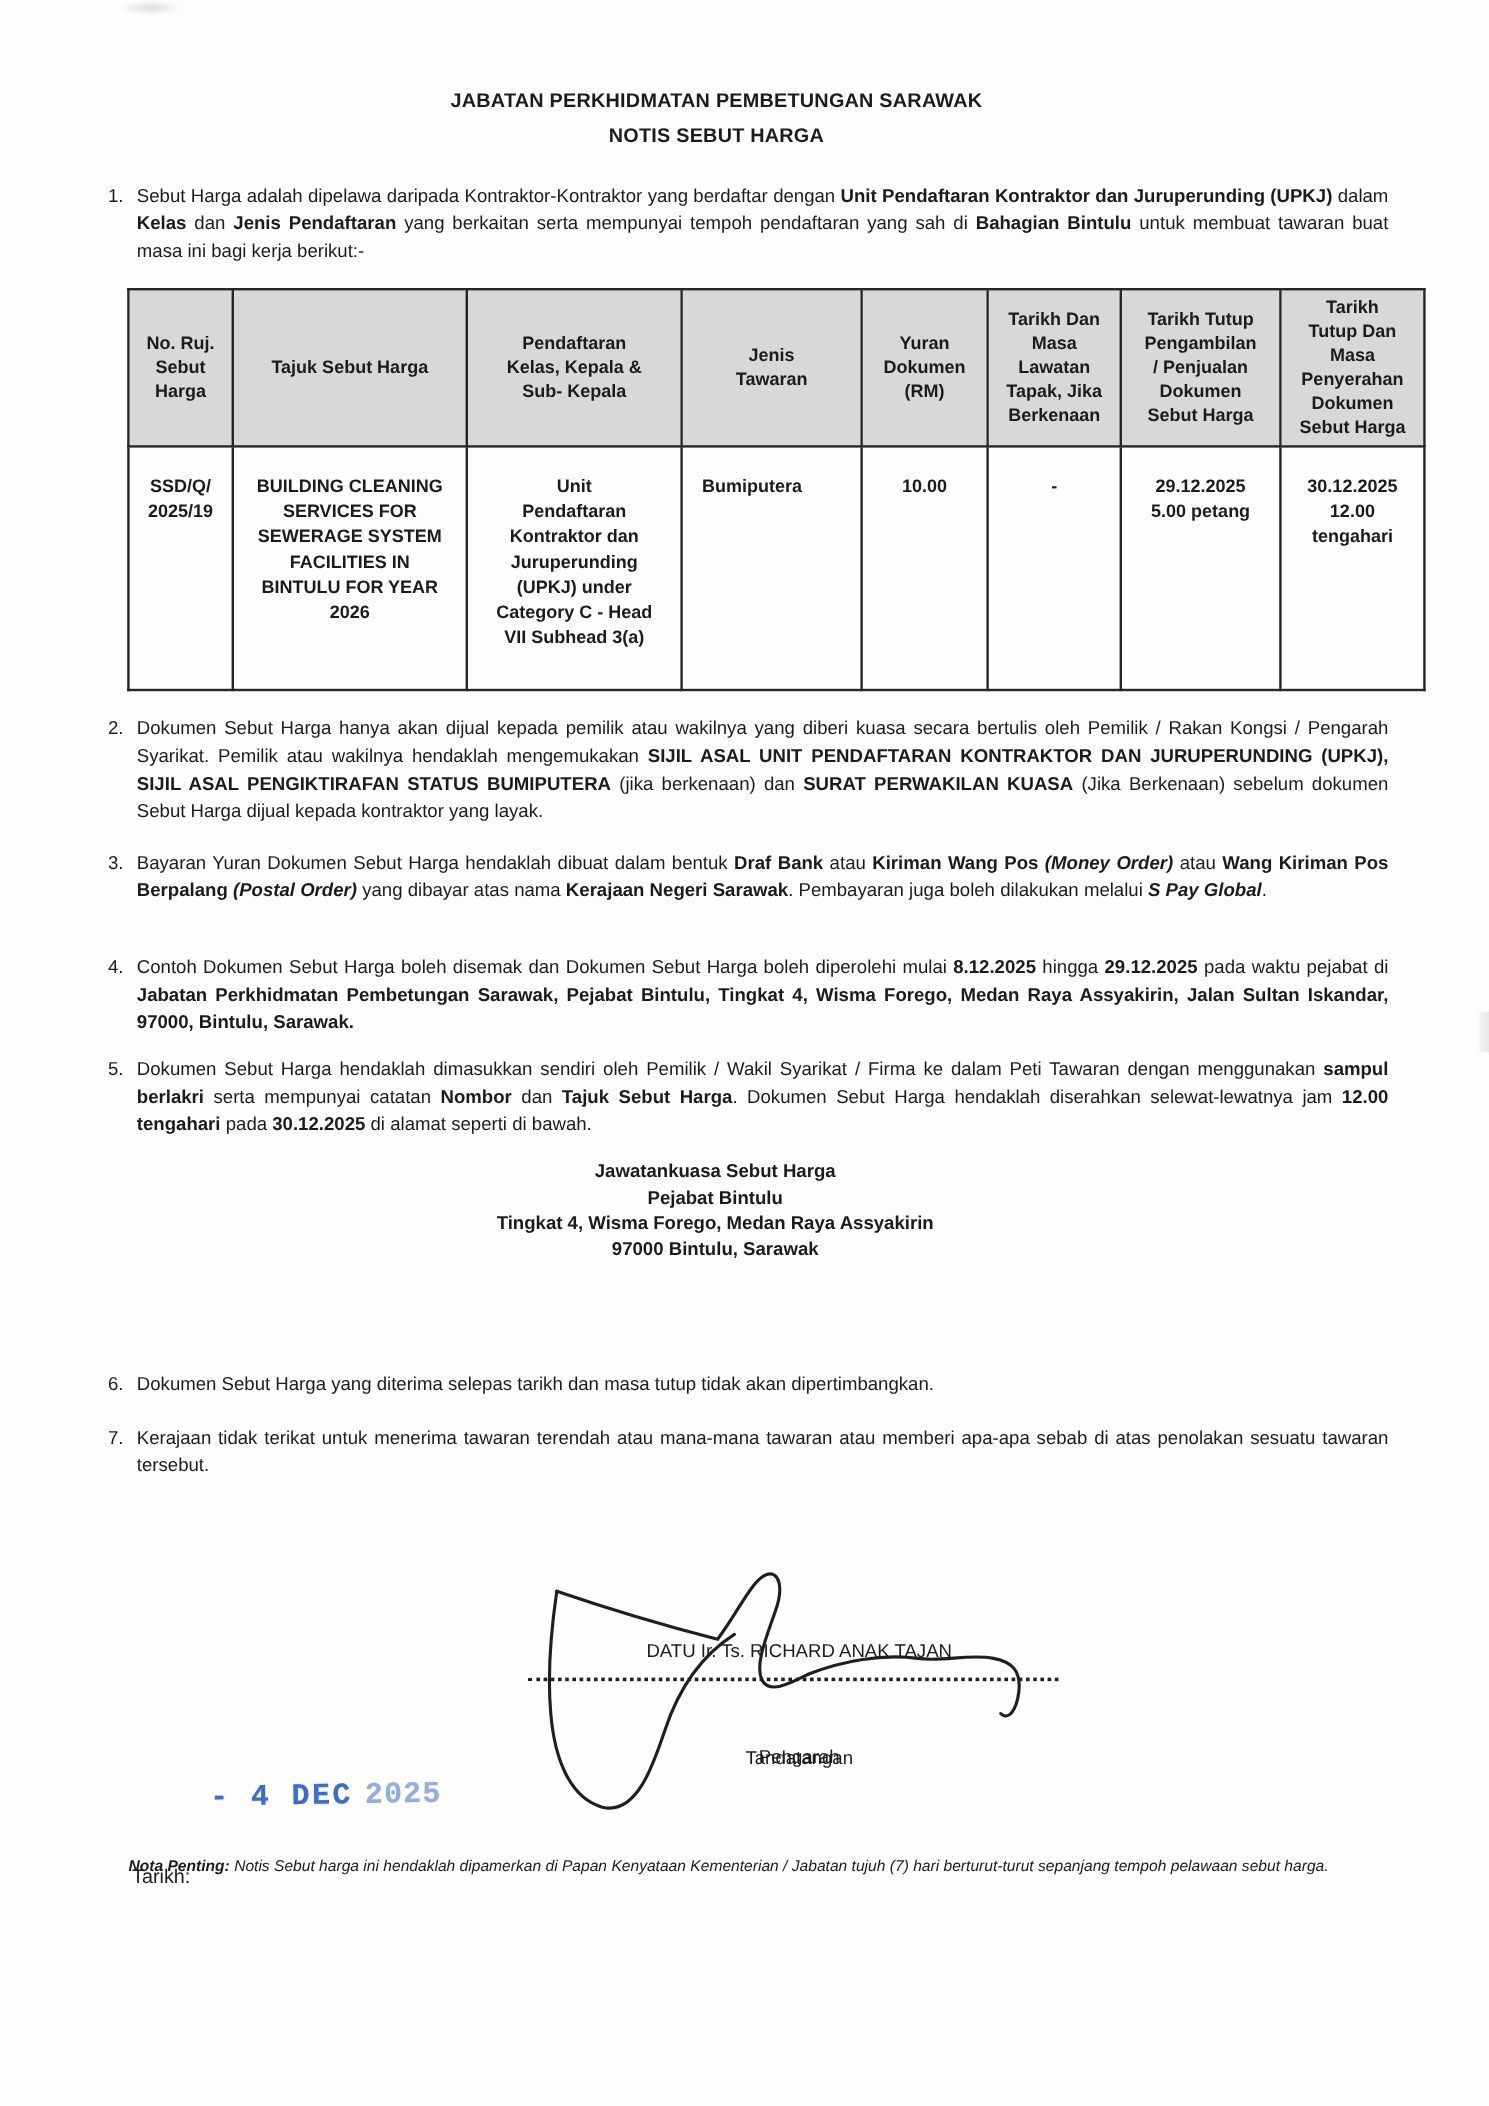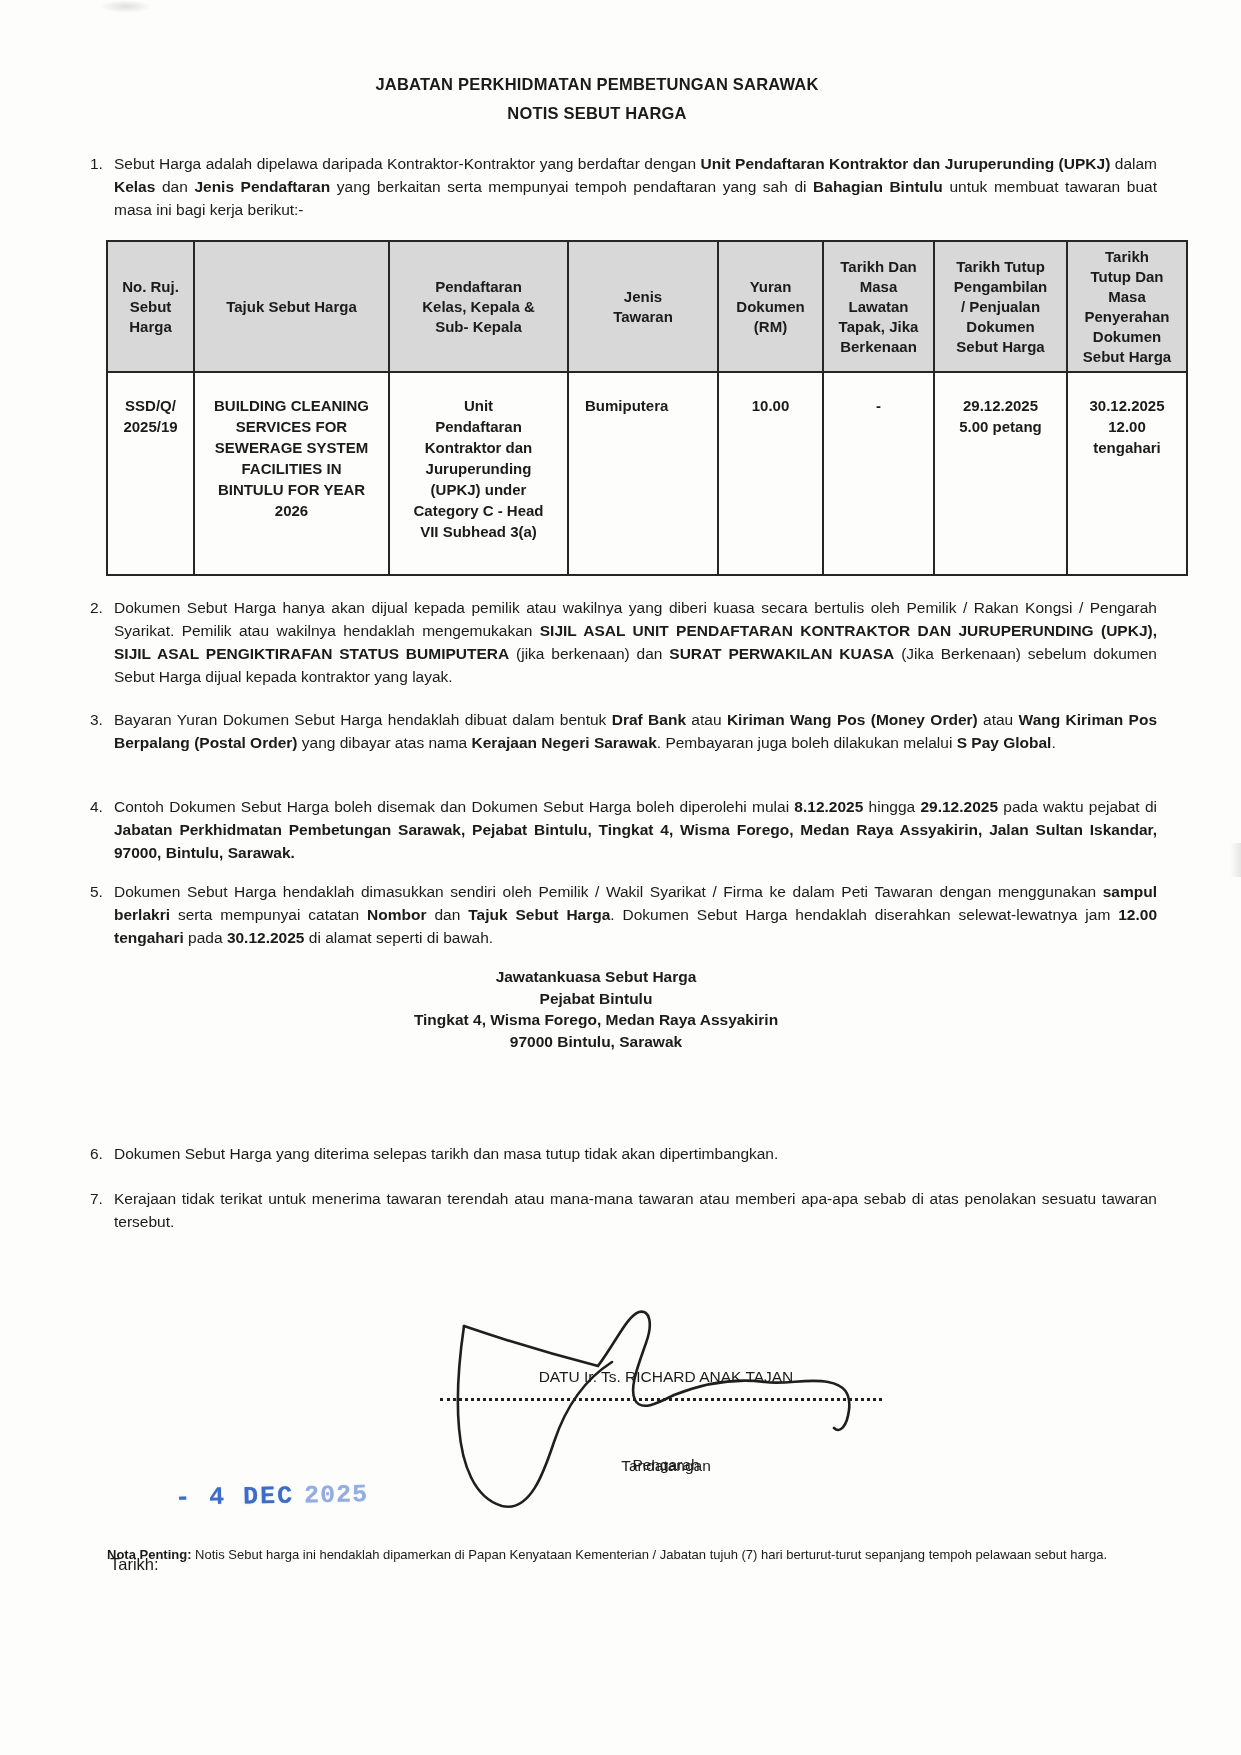--- a/index.html
+++ b/index.html
@@ -3,21 +3,21 @@
 <meta charset="utf-8">
 <style>
   html,body{margin:0;padding:0;}
   body{
     width:1241px;height:1755px;position:relative;
     background:#fdfdfc;color:#1b1b1b;
     font-family:"Liberation Sans", sans-serif;
     overflow:hidden;
   }
   .b{font-weight:700;}
-  .i{}
+  .i{font-style:italic;}
   .abs{position:absolute;}
   
   .doc-title{left:90px;width:1014px;text-align:center;font-weight:700;font-size:16.5px;letter-spacing:.2px;}
   
   .item{position:absolute;left:90px;width:1067px;display:flex;}
   .item .num{flex:none;width:24px;font-size:15.5px;line-height:23px;}
   .item .txt{flex:1;font-size:15.5px;line-height:23px;text-align:justify;}
   
   table.tender{
     position:absolute;left:106px;top:240px;width:1080px;

